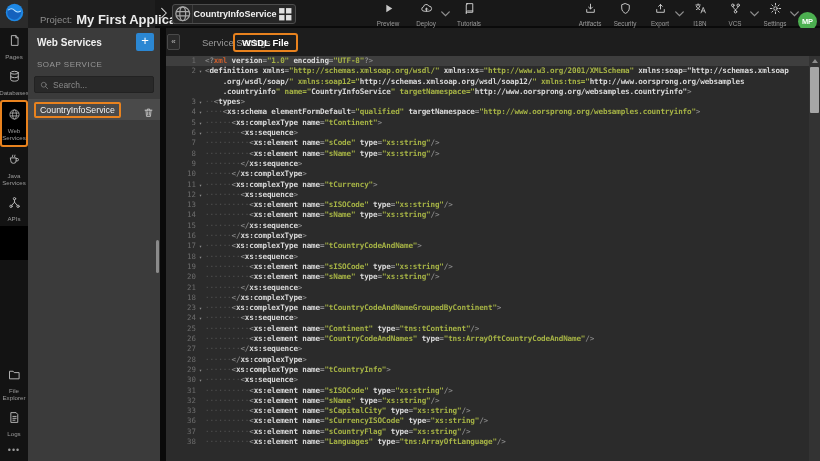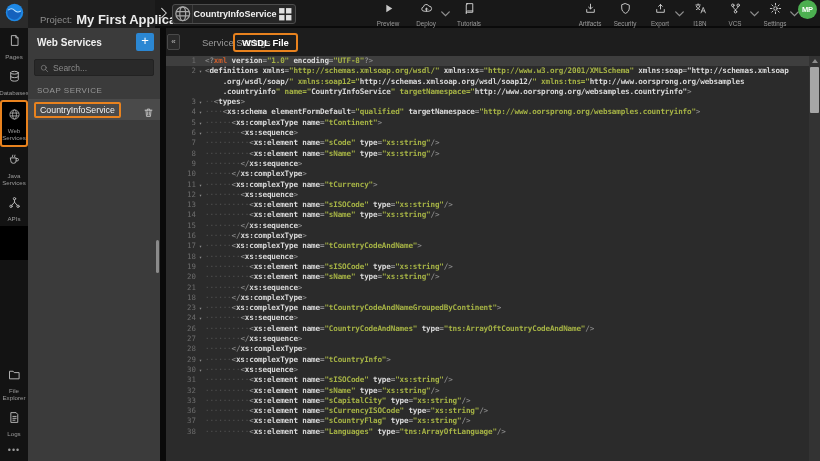--- a/index.html
+++ b/index.html
@@ -19,21 +19,21 @@
   #service-tab .tab-label { flex:1; text-align:center; color:#f2f2f2; font-size:9px; font-weight:bold; }
   #service-tab .grid-box { width:20px; display:flex; align-items:center; justify-content:center; color:#e0e0e0; }
   .tb-actions { position:absolute; top:0; height:28px; display:flex; align-items:center; }
   #tb-center { left:374px; gap:10px; }
   #tb-right { right:26px; gap:7px; }
   .tb-item { display:flex; flex-direction:column; align-items:center; justify-content:center; color:#c9c9c9; min-width:28px; cursor:pointer; position:relative; }
   .tb-item svg { width:13px; height:13px; }
   .tb-item .tb-label { font-size:6.3px; color:#9a9a9a; margin-top:1px; white-space:nowrap; }
   .tb-caret { position:absolute; right:-6px; top:5px; width:7px; height:7px; color:#8f8f8f; }
   .tb-item.has-caret { margin-right:5px; }
-  #avatar { position:absolute; right:3px; top:0; width:19px; height:19px; border-radius:50%; display:flex; align-items:center; justify-content:center; color:#fff; font-size:7.5px; font-weight:bold; }
+  #avatar { position:absolute; right:3px; top:12px; width:19px; height:19px; border-radius:50%; display:flex; align-items:center; justify-content:center; color:#fff; font-size:7.5px; font-weight:bold; }
 
   
   #rail { position:absolute; left:0; top:28px; width:28px; height:433px; background:#131313; display:flex; flex-direction:column; }
   .rail-item { width:28px; padding:5px 0 4px 0; display:flex; flex-direction:column; align-items:center; color:#b5b5b5; cursor:pointer; }
   .rail-item svg { width:13px; height:13px; }
   .rail-label { font-size:6.2px; line-height:7px; color:#9a9a9a; text-align:center; margin-top:2px; }
   .rail-item.selected { background:#000; border:2px solid #e8821e; border-radius:3px; }
   .rail-gap { height:34px; background:#000; }
   .rail-spacer { flex:1; }
   .rail-dots { color:#9a9a9a; font-size:9px; text-align:center; letter-spacing:1px; padding:4px 0 6px 0; }
@@ -252,28 +252,28 @@
         <span class="rail-label">Logs</span>
       </div>
       <div class="rail-dots">•••</div>
     </div>
 
   <div id="panel">
     <div id="panel-header">
       <span id="panel-title">Web Services</span>
       <span id="add-btn">+</span>
     </div>
+    <div id="section-label">SOAP SERVICE</div>
     <div id="search-box">
       <span><svg viewBox="0 0 24 24" fill="none" stroke="currentColor" stroke-width="1.8" stroke-linecap="round" stroke-linejoin="round">
             <circle cx="10" cy="10" r="6.5"></circle>
             <path d="M15 15l5.5 5.5"></path>
           </svg></span>
       <span id="search-input">Search...</span>
     </div>
-    <div id="section-label">SOAP SERVICE</div>
     <div id="svc-list">
         <div class="svc-item">
           <span class="svc-name">CountryInfoService</span>
           <span class="svc-trash"><svg viewBox="0 0 24 24" fill="none" stroke="currentColor" stroke-width="1.8" stroke-linecap="round" stroke-linejoin="round">
               <path d="M4.5 7h15M9.5 7V4.5h5V7M6.5 7l1.2 13.5h8.6L17.5 7M10.2 10.5v7M13.8 10.5v7"></path>
             </svg></span>
         </div>
       </div>
     <div id="panel-scroll"></div>
   </div>
@@ -309,20 +309,21 @@
         <div class="crow"><span class="gut">15</span><span class="fold"></span><span class="code"><span class="ws">········</span><span class="pu">&lt;/</span>xs:sequence<span class="pu">&gt;</span></span></div>
         <div class="crow"><span class="gut">16</span><span class="fold"></span><span class="code"><span class="ws">······</span><span class="pu">&lt;/</span>xs:complexType<span class="pu">&gt;</span></span></div>
         <div class="crow"><span class="gut">17</span><span class="fold">▾</span><span class="code"><span class="ws">······</span><span class="pu">&lt;</span>xs:complexType name<span class="pu">=</span><span class="str">"tCountryCodeAndName"</span><span class="pu">&gt;</span></span></div>
         <div class="crow"><span class="gut">18</span><span class="fold">▾</span><span class="code"><span class="ws">········</span><span class="pu">&lt;</span>xs:sequence<span class="pu">&gt;</span></span></div>
         <div class="crow"><span class="gut">19</span><span class="fold"></span><span class="code"><span class="ws">··········</span><span class="pu">&lt;</span>xs:element name<span class="pu">=</span><span class="str">"sISOCode"</span> type<span class="pu">=</span><span class="str">"xs:string"</span><span class="pu">/&gt;</span></span></div>
         <div class="crow"><span class="gut">20</span><span class="fold"></span><span class="code"><span class="ws">··········</span><span class="pu">&lt;</span>xs:element name<span class="pu">=</span><span class="str">"sName"</span> type<span class="pu">=</span><span class="str">"xs:string"</span><span class="pu">/&gt;</span></span></div>
         <div class="crow"><span class="gut">21</span><span class="fold"></span><span class="code"><span class="ws">········</span><span class="pu">&lt;/</span>xs:sequence<span class="pu">&gt;</span></span></div>
         <div class="crow"><span class="gut">18</span><span class="fold"></span><span class="code"><span class="ws">······</span><span class="pu">&lt;/</span>xs:complexType<span class="pu">&gt;</span></span></div>
         <div class="crow"><span class="gut">23</span><span class="fold">▾</span><span class="code"><span class="ws">······</span><span class="pu">&lt;</span>xs:complexType name<span class="pu">=</span><span class="str">"tCountryCodeAndNameGroupedByContinent"</span><span class="pu">&gt;</span></span></div>
         <div class="crow"><span class="gut">24</span><span class="fold">▾</span><span class="code"><span class="ws">········</span><span class="pu">&lt;</span>xs:sequence<span class="pu">&gt;</span></span></div>
+        <div class="crow"><span class="gut">25</span><span class="fold"></span><span class="code"><span class="ws">··········</span><span class="pu">&lt;</span>xs:element name<span class="pu">=</span><span class="str">"Continent"</span> type<span class="pu">=</span><span class="str">"tns:tContinent"</span><span class="pu">/&gt;</span></span></div>
         <div class="crow"><span class="gut">26</span><span class="fold"></span><span class="code"><span class="ws">··········</span><span class="pu">&lt;</span>xs:element name<span class="pu">=</span><span class="str">"CountryCodeAndNames"</span> type<span class="pu">=</span><span class="str">"tns:ArrayOftCountryCodeAndName"</span><span class="pu">/&gt;</span></span></div>
         <div class="crow"><span class="gut">27</span><span class="fold"></span><span class="code"><span class="ws">········</span><span class="pu">&lt;/</span>xs:sequence<span class="pu">&gt;</span></span></div>
         <div class="crow"><span class="gut">28</span><span class="fold"></span><span class="code"><span class="ws">······</span><span class="pu">&lt;/</span>xs:complexType<span class="pu">&gt;</span></span></div>
         <div class="crow"><span class="gut">29</span><span class="fold">▾</span><span class="code"><span class="ws">······</span><span class="pu">&lt;</span>xs:complexType name<span class="pu">=</span><span class="str">"tCountryInfo"</span><span class="pu">&gt;</span></span></div>
         <div class="crow"><span class="gut">30</span><span class="fold">▾</span><span class="code"><span class="ws">········</span><span class="pu">&lt;</span>xs:sequence<span class="pu">&gt;</span></span></div>
         <div class="crow"><span class="gut">31</span><span class="fold"></span><span class="code"><span class="ws">··········</span><span class="pu">&lt;</span>xs:element name<span class="pu">=</span><span class="str">"sISOCode"</span> type<span class="pu">=</span><span class="str">"xs:string"</span><span class="pu">/&gt;</span></span></div>
         <div class="crow"><span class="gut">32</span><span class="fold"></span><span class="code"><span class="ws">··········</span><span class="pu">&lt;</span>xs:element name<span class="pu">=</span><span class="str">"sName"</span> type<span class="pu">=</span><span class="str">"xs:string"</span><span class="pu">/&gt;</span></span></div>
         <div class="crow"><span class="gut">33</span><span class="fold"></span><span class="code"><span class="ws">··········</span><span class="pu">&lt;</span>xs:element name<span class="pu">=</span><span class="str">"sCapitalCity"</span> type<span class="pu">=</span><span class="str">"xs:string"</span><span class="pu">/&gt;</span></span></div>
         <div class="crow"><span class="gut">36</span><span class="fold"></span><span class="code"><span class="ws">··········</span><span class="pu">&lt;</span>xs:element name<span class="pu">=</span><span class="str">"sCurrencyISOCode"</span> type<span class="pu">=</span><span class="str">"xs:string"</span><span class="pu">/&gt;</span></span></div>
         <div class="crow"><span class="gut">37</span><span class="fold"></span><span class="code"><span class="ws">··········</span><span class="pu">&lt;</span>xs:element name<span class="pu">=</span><span class="str">"sCountryFlag"</span> type<span class="pu">=</span><span class="str">"xs:string"</span><span class="pu">/&gt;</span></span></div>

